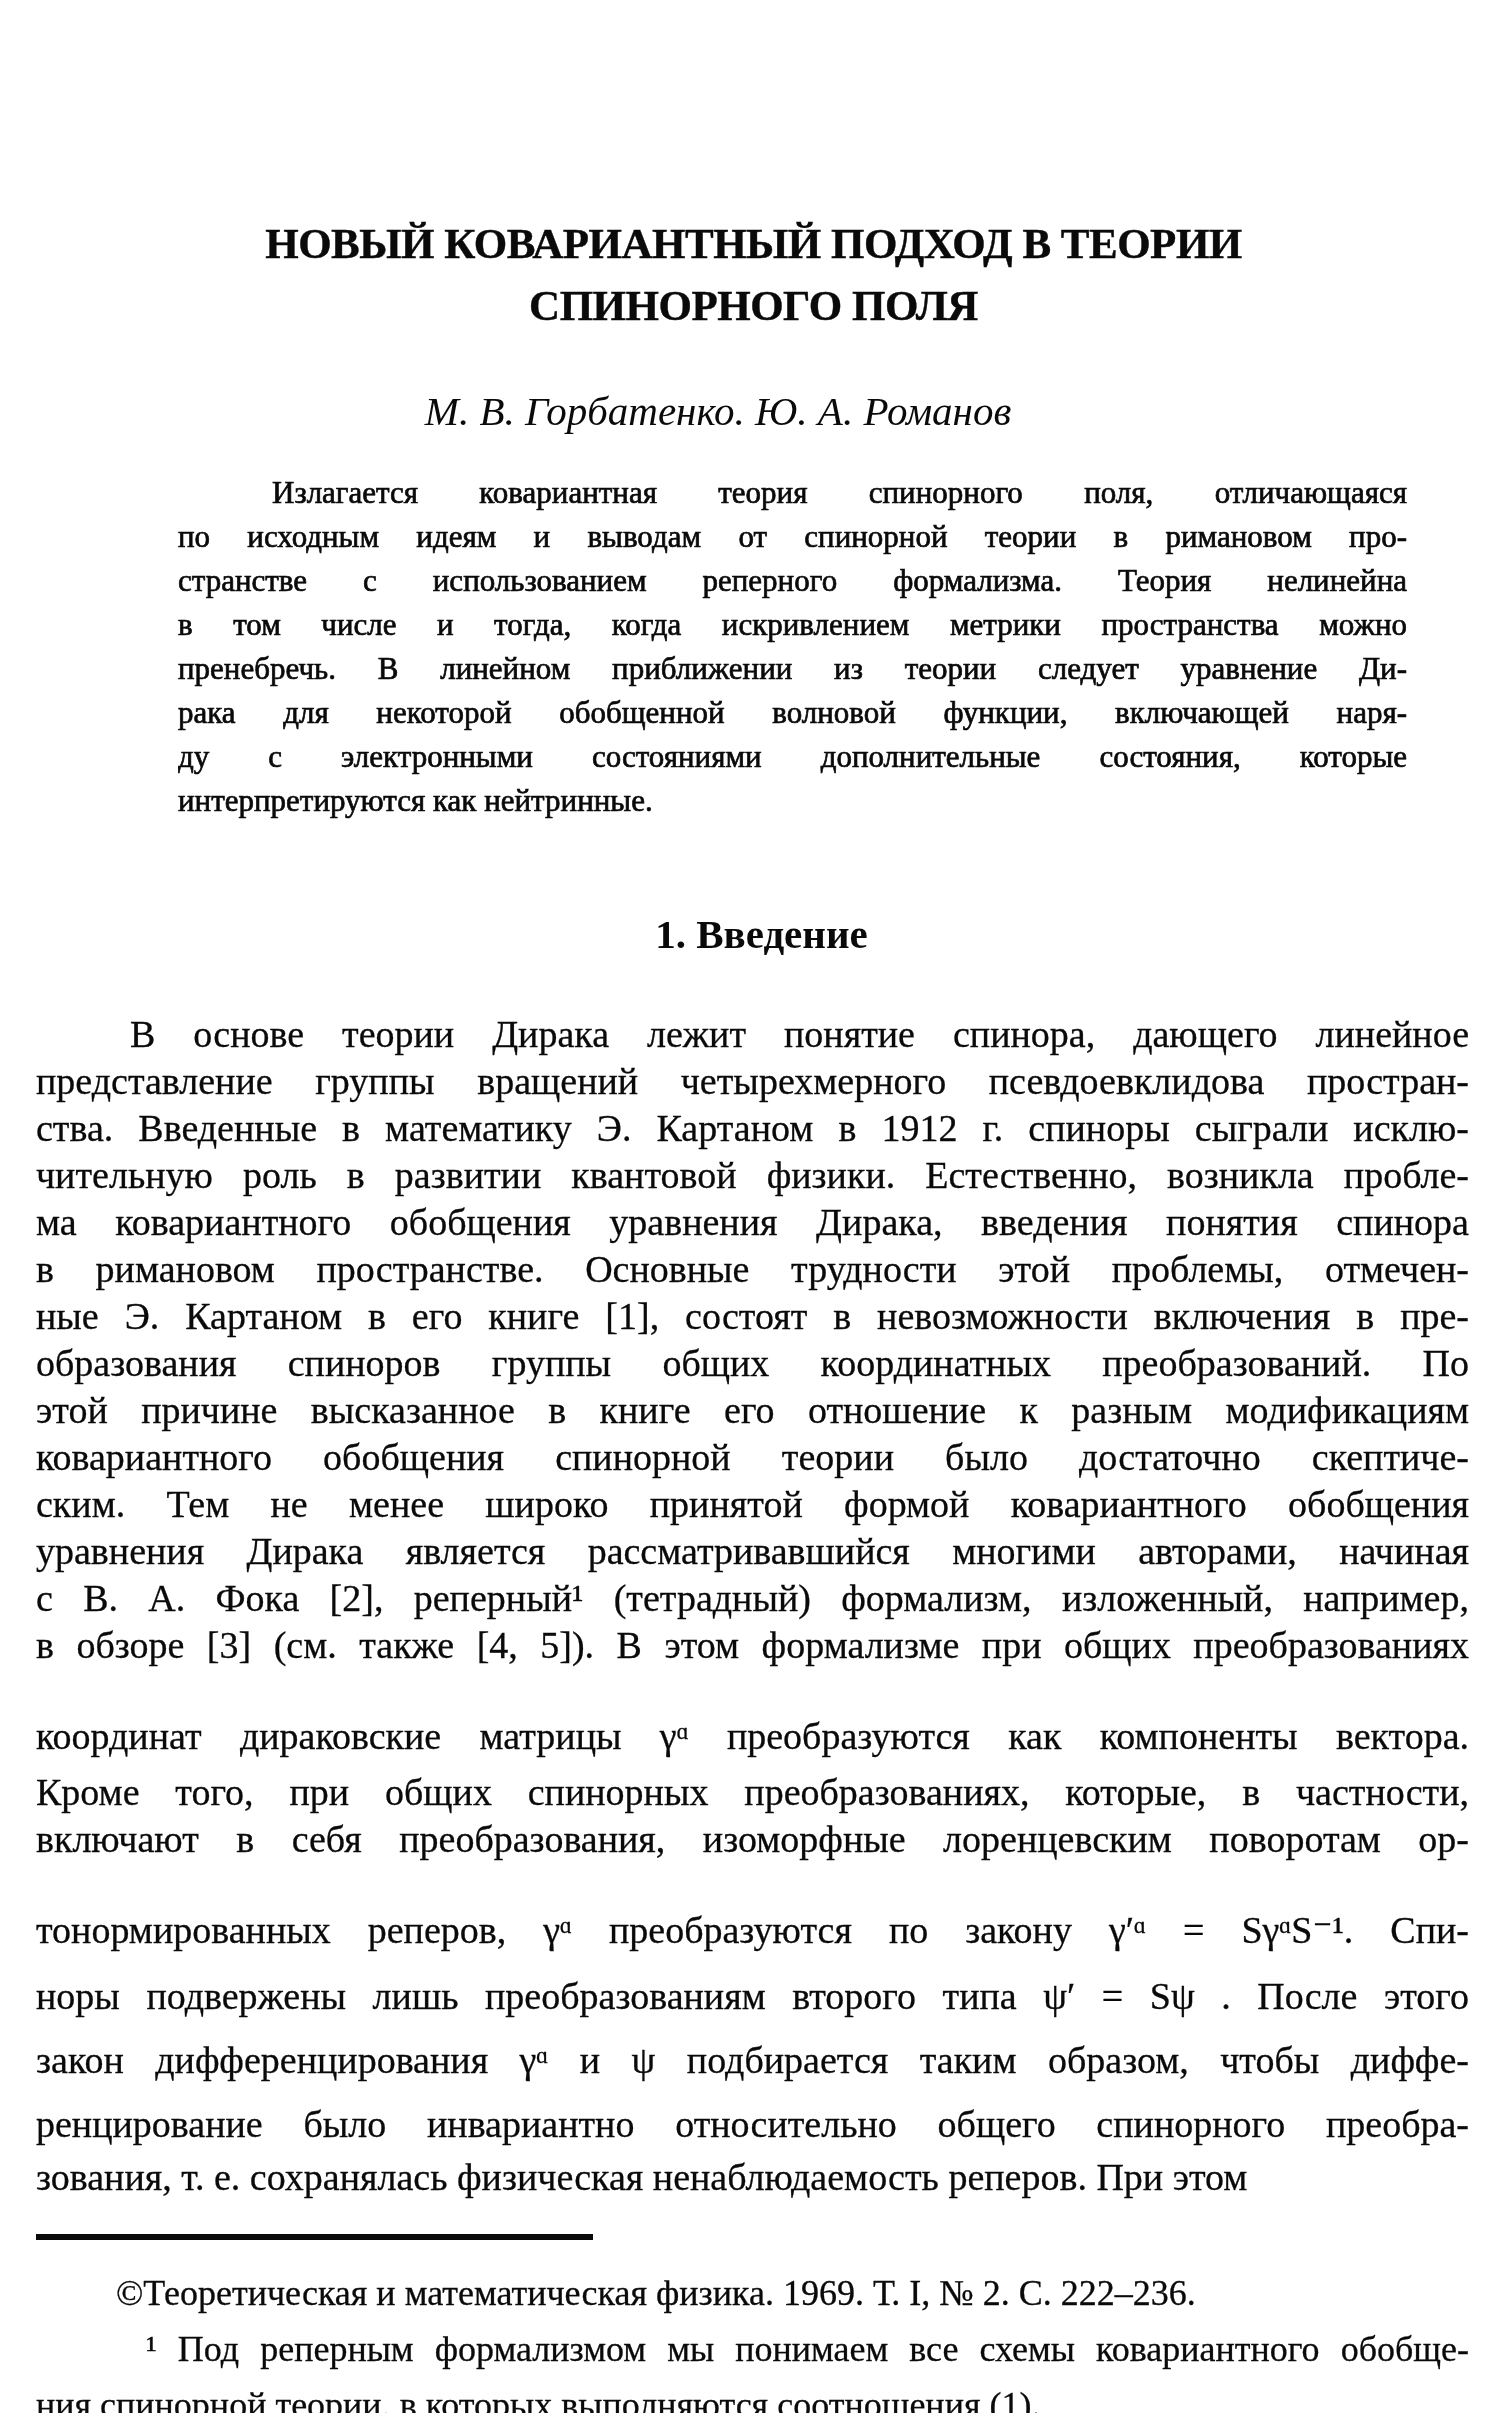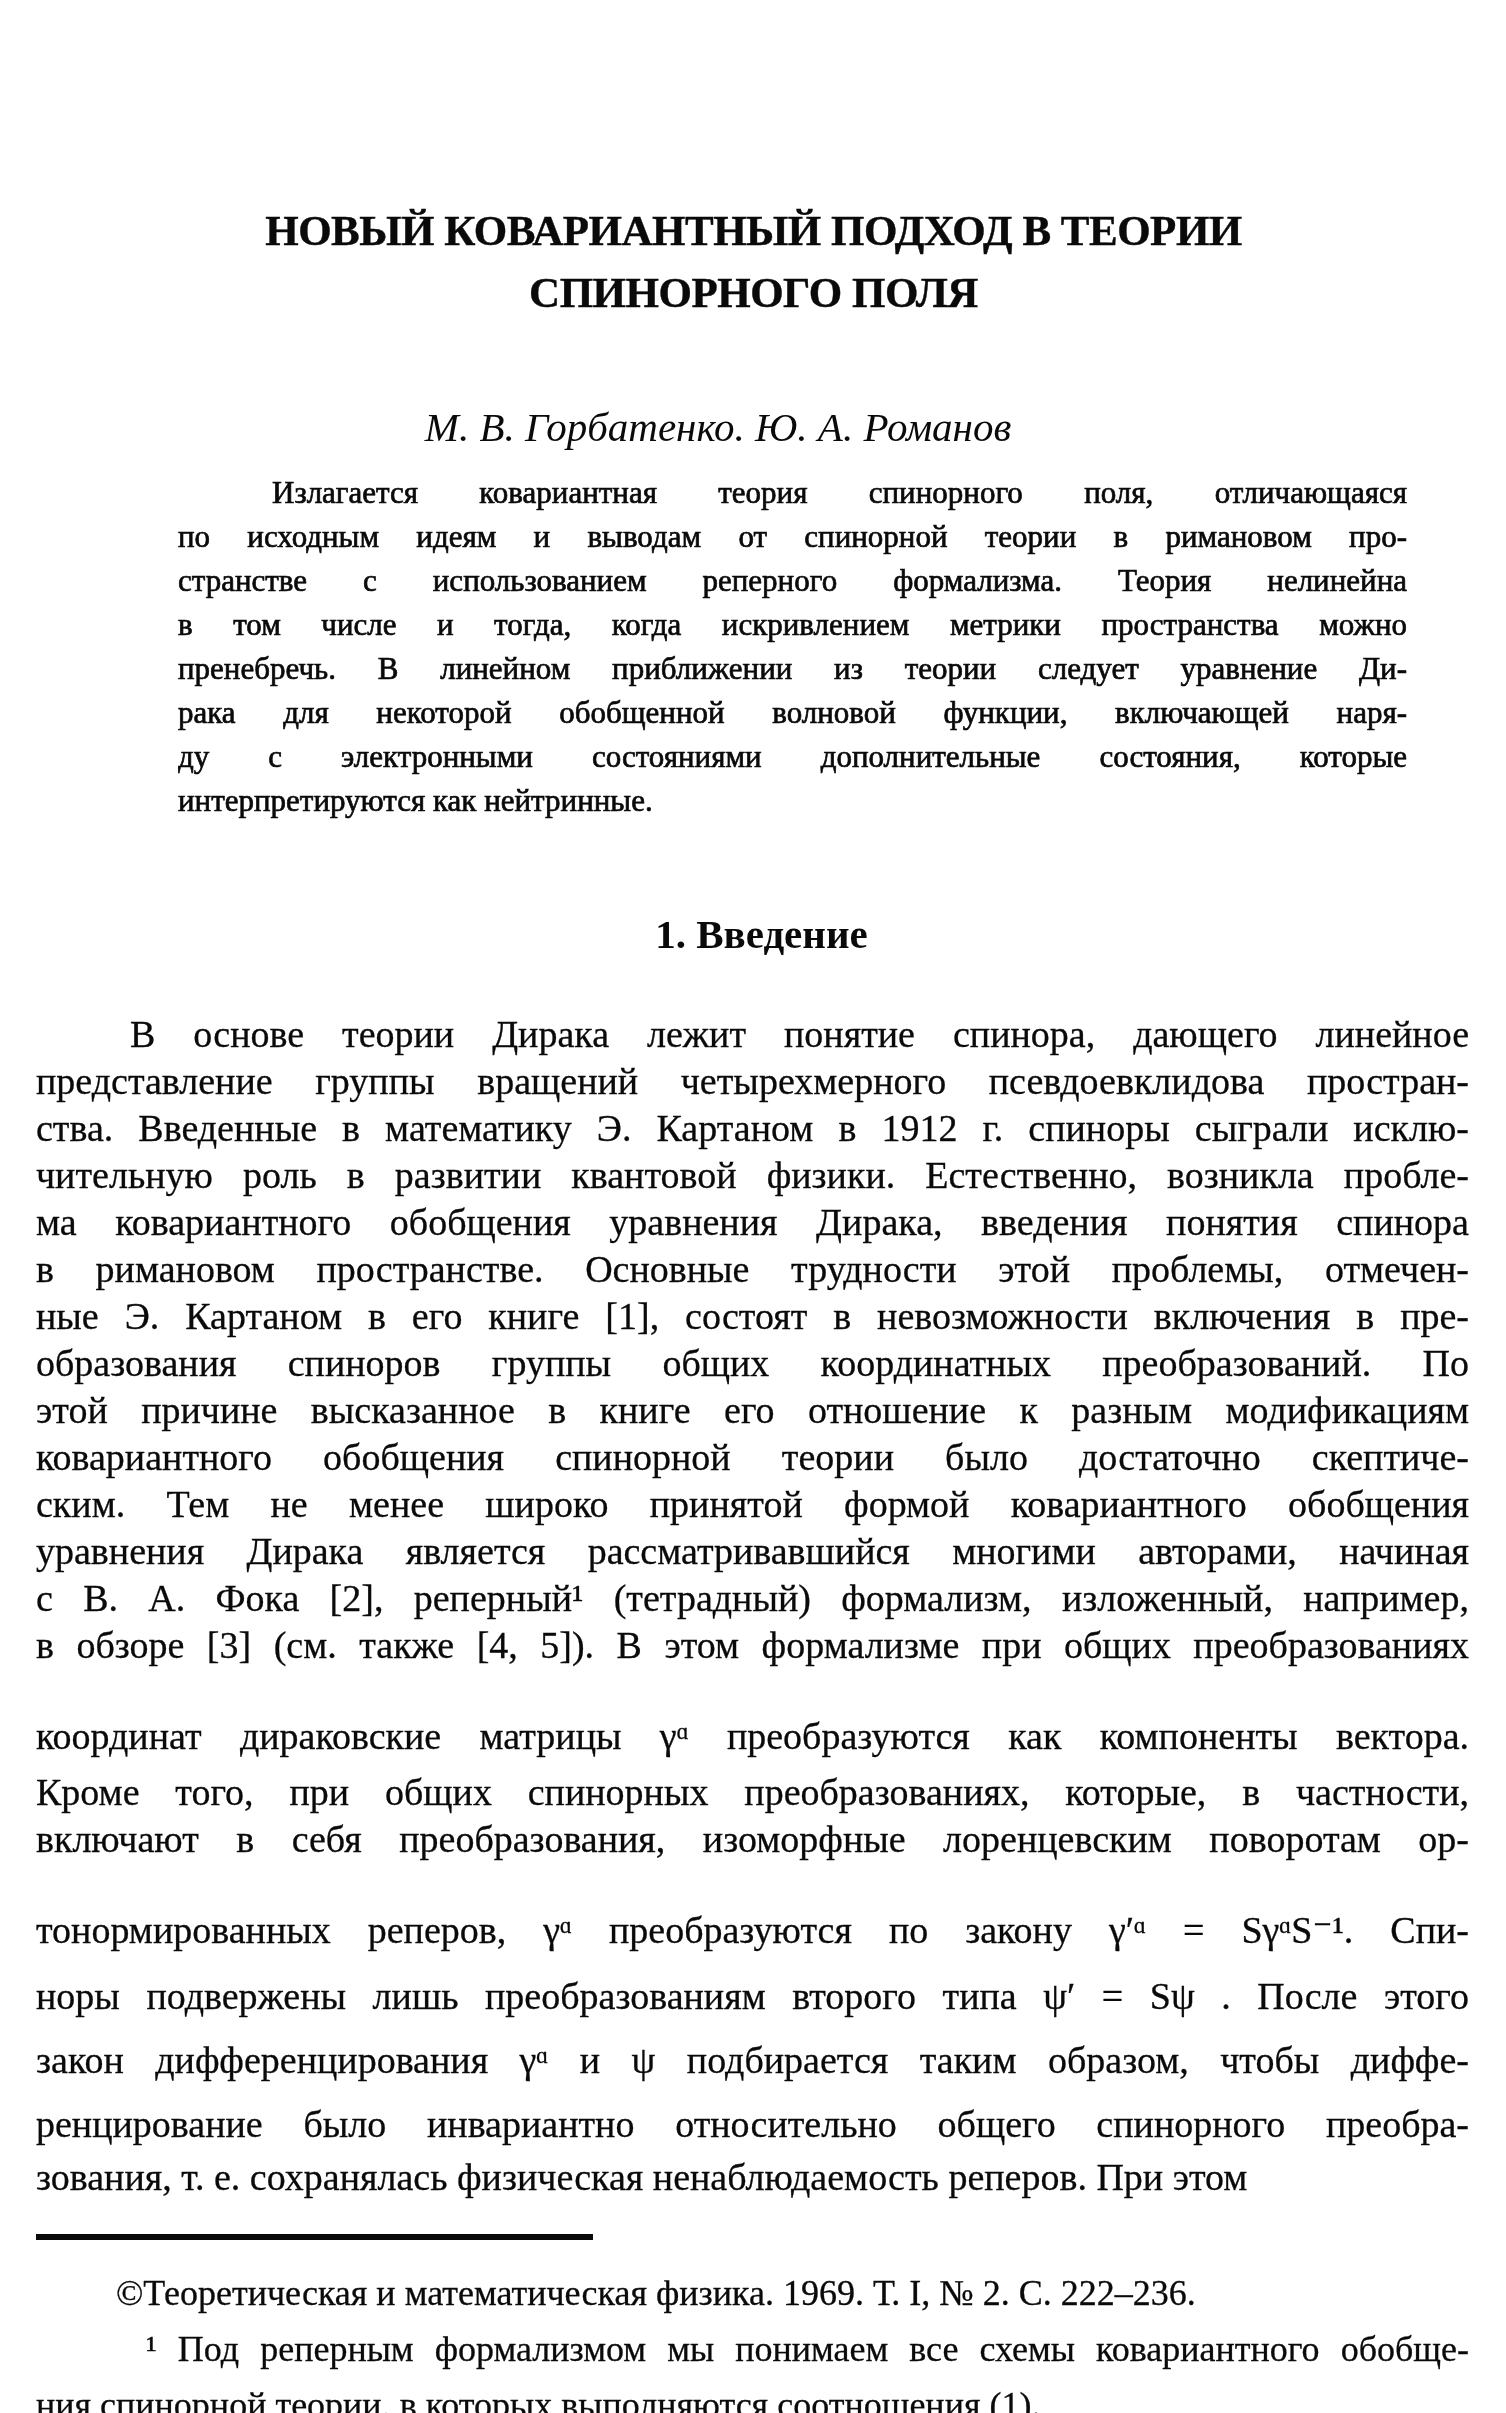--- a/index.html
+++ b/index.html
@@ -13,34 +13,34 @@
     height: 2413px;
     margin: 0 auto;
     background: #ffffff;
     color: #0a0a0a;
     font-family: "Liberation Serif", "DejaVu Serif", serif;
     overflow: hidden;
   }
   
   .title {
     position: absolute;
-    top: 200px;
+    top: 213px;
     left: 0;
     width: 1507px;
     text-align: center;
     font-size: 43px;
     font-weight: 700;
     line-height: 62px;
     letter-spacing: -0.5px;
     -webkit-text-stroke: 0.4px currentColor;
   }
   
   .authors {
     position: absolute;
-    top: 404px;
+    top: 388px;
     left: 0;
     width: 1436px;
     text-align: center;
     font-style: italic;
     font-size: 41px;
     line-height: 47px;
   }
   
   .abstract {
     position: absolute;

